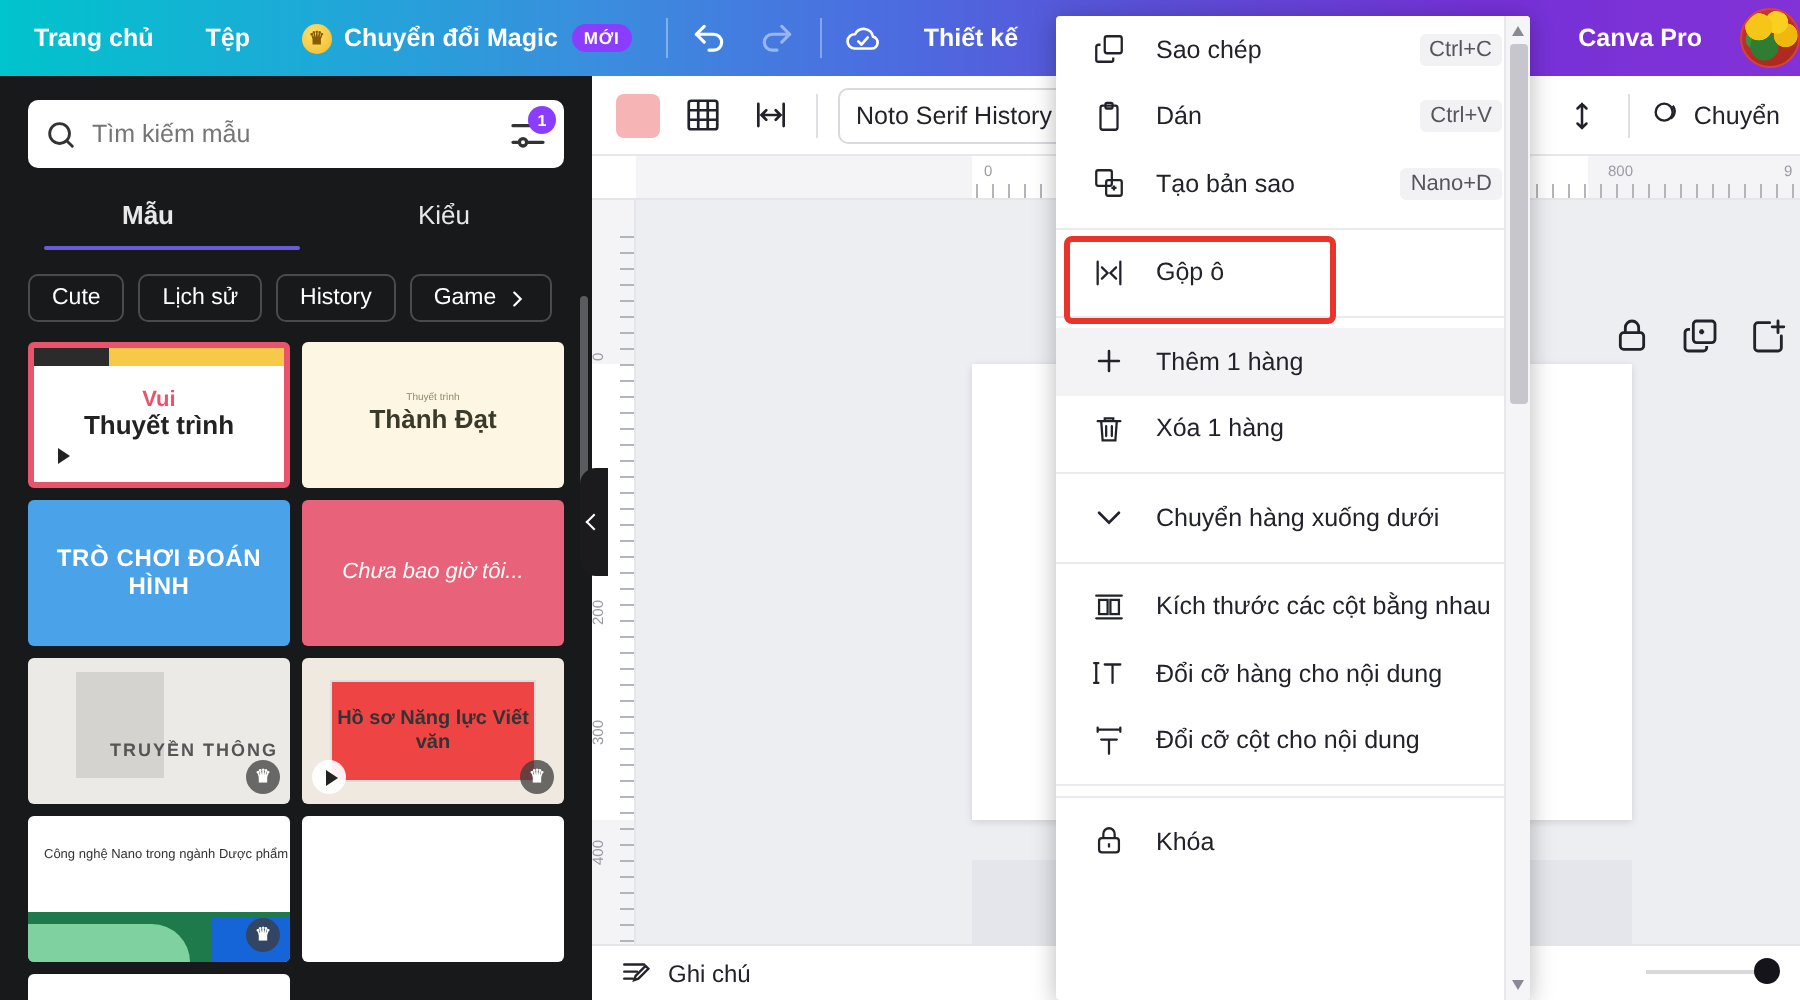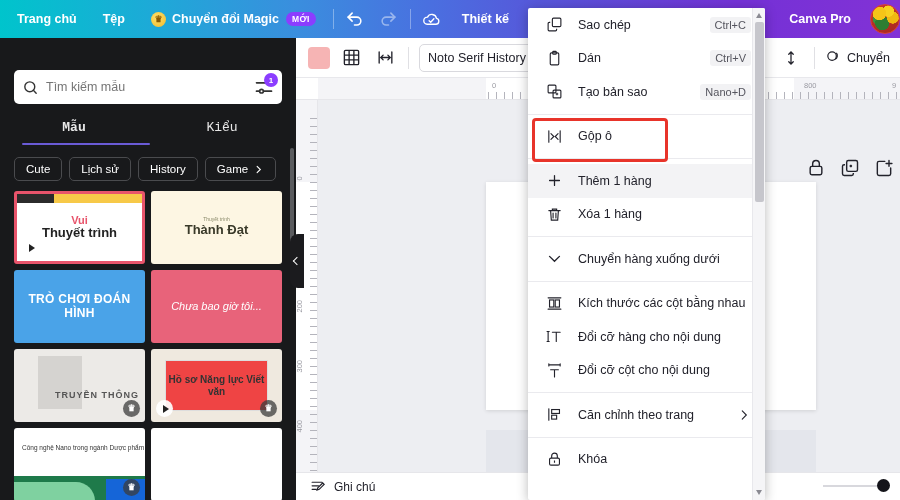--- a/index.html
+++ b/index.html
@@ -45,37 +45,37 @@
                 radial-gradient(circle at 25% 52%, #3d9140 0 20%, transparent 21%),
                 linear-gradient(160deg,#c8362e,#a8281f);
     border: 1.5px solid #d8413a; margin-left: 6px; flex: 0 0 auto;
   }
 
   
   .sidebar {
     position: absolute; left: 0; top: 38px; width: 296px; height: 462px;
     background: #18191b; z-index: 10; overflow: hidden;
   }
-  .search-wrap { padding: 12px 14px 6px; margin-top: 20px; }
+  .search-wrap { padding: 12px 14px 6px; }
   .search-box {
     position: relative; background: #fff; border-radius: 5px; height: 34px;
     display: flex; align-items: center; padding: 0 8px;
   }
   .search-box .mag { width: 17px; height: 17px; flex: 0 0 auto; }
   .search-input {
     border: 0; outline: 0; flex: 1; font-size: 12.5px; color: #6b6b6b;
     font-family: "Liberation Sans", sans-serif; margin-left: 7px; background: transparent;
   }
   .filter-btn { position: relative; width: 20px; height: 20px; cursor: pointer; flex:0 0 auto; }
   .filter-badge {
     position: absolute; right: -4px; top: -4px; width: 14px; height: 14px;
     background: #8b3dff; color: #fff; border-radius: 50%; font-size: 8px;
     display: flex; align-items: center; justify-content: center; font-weight: bold;
   }
-  .tabs { display: flex; margin-top: 10px; position: relative; font-family: Liberation Mono, monospace; }
+  .tabs { display: flex; margin-top: 10px; position: relative; }
   .tab {
     flex: 1; text-align: center; color: #e8e8e8; font-size: 13px;
     padding-bottom: 10px; cursor: pointer; font-weight: normal;
   }
   .tab.active { font-weight: bold; }
   .tab-underline {
     position: absolute; left: 22px; bottom: 0; width: 128px; height: 2.5px;
     background: #6a5bd6; border-radius: 2px;
   }
   .chips { display: flex; gap: 7px; padding: 12px 14px 10px; align-items: center; }
@@ -581,33 +581,20 @@
         <svg width="17" height="17" viewBox="0 0 24 24" fill="none" stroke="#22222b" stroke-width="1.6" stroke-linecap="round">
             <path d="M4 4h16M4 2.5v3M20 2.5v3"></path>
             <path d="M6.5 11h11M12 11v10"></path>
           </svg>
       </span>
       <span class="lbl">Đổi cỡ cột cho nội dung</span>
     </div>
 
     <div class="msep"></div>
 
-    <div class="mi">
-      <span class="ic">
-        <svg width="17" height="17" viewBox="0 0 24 24" fill="none" stroke="#22222b" stroke-width="1.6" stroke-linecap="round">
-            <path d="M4 4v16"></path>
-            <rect x="8" y="5" width="11" height="5.5"></rect>
-            <rect x="8" y="13" width="7" height="5.5"></rect>
-          </svg>
-      </span>
-      <span class="lbl">Căn chỉnh theo trang</span>
-      <svg class="chev" viewBox="0 0 24 24" fill="none" stroke="#22222b" stroke-width="1.9" stroke-linecap="round">
-          <path d="M9 5l7 7-7 7"></path>
-        </svg>
-    </div>
 
     <div class="msep"></div>
 
     <div class="mi">
       <span class="ic">
         <svg width="17" height="17" viewBox="0 0 24 24" fill="none" stroke="#22222b" stroke-width="1.6">
             <rect x="5" y="10" width="14" height="10" rx="2"></rect>
             <path d="M8 10V7a4 4 0 0 1 8 0v3"></path>
             <path d="M12 13.5v3"></path>
           </svg>

